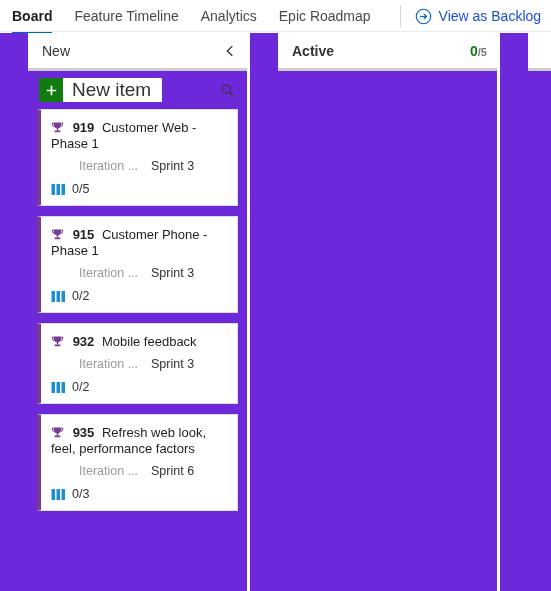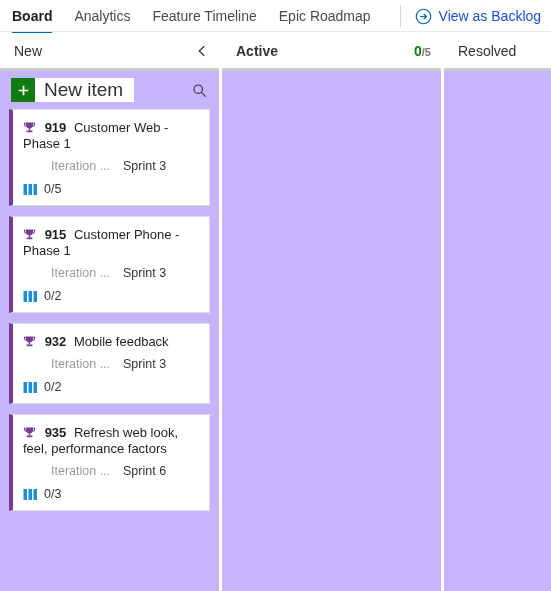--- a/index.html
+++ b/index.html
@@ -91,23 +91,24 @@
     left: 0;
     right: 0;
     bottom: 0;
     display: flex;
     align-items: stretch;
     background: #ffffff;
   }
   .lane {
     display: flex;
     flex-direction: column;
-    background: #c4b5fd;
+    background: #6d28d9;
     position: relative;
     min-width: 0;
+    padding-left: 28px;
   }
   .lane-new     { width: 219px; flex: 0 0 219px; }
   .lane-gap     { width: 3px; flex: 0 0 3px; background: #ffffff; }
   .lane-active  { width: 219px; flex: 0 0 219px; font-weight: bold; }
   .lane-resolved{ flex: 1 1 auto; }
 
   .lane-header {
     height: 35px;
     flex: 0 0 35px;
     background: #ffffff;
@@ -270,24 +271,24 @@
 </style>
 </head>
 <body>
 
 <div class="pivot-bar">
   <div class="pivot-tabs">
     <div class="pivot-tab selected">
       <span>Board</span>
     </div>
     <div class="pivot-tab">
+      <span>Feature Timeline</span>
+    </div>
+    <div class="pivot-tab">
       <span>Analytics</span>
-    </div>
-    <div class="pivot-tab">
-      <span>Feature Timeline</span>
     </div>
     <div class="pivot-tab">
       <span>Epic Roadmap</span>
     </div>
   </div>
 
   <div class="pivot-sep"></div>
 
   <div class="pivot-action">
     <svg class="circle-arrow-icon" viewBox="0 0 16 16">

